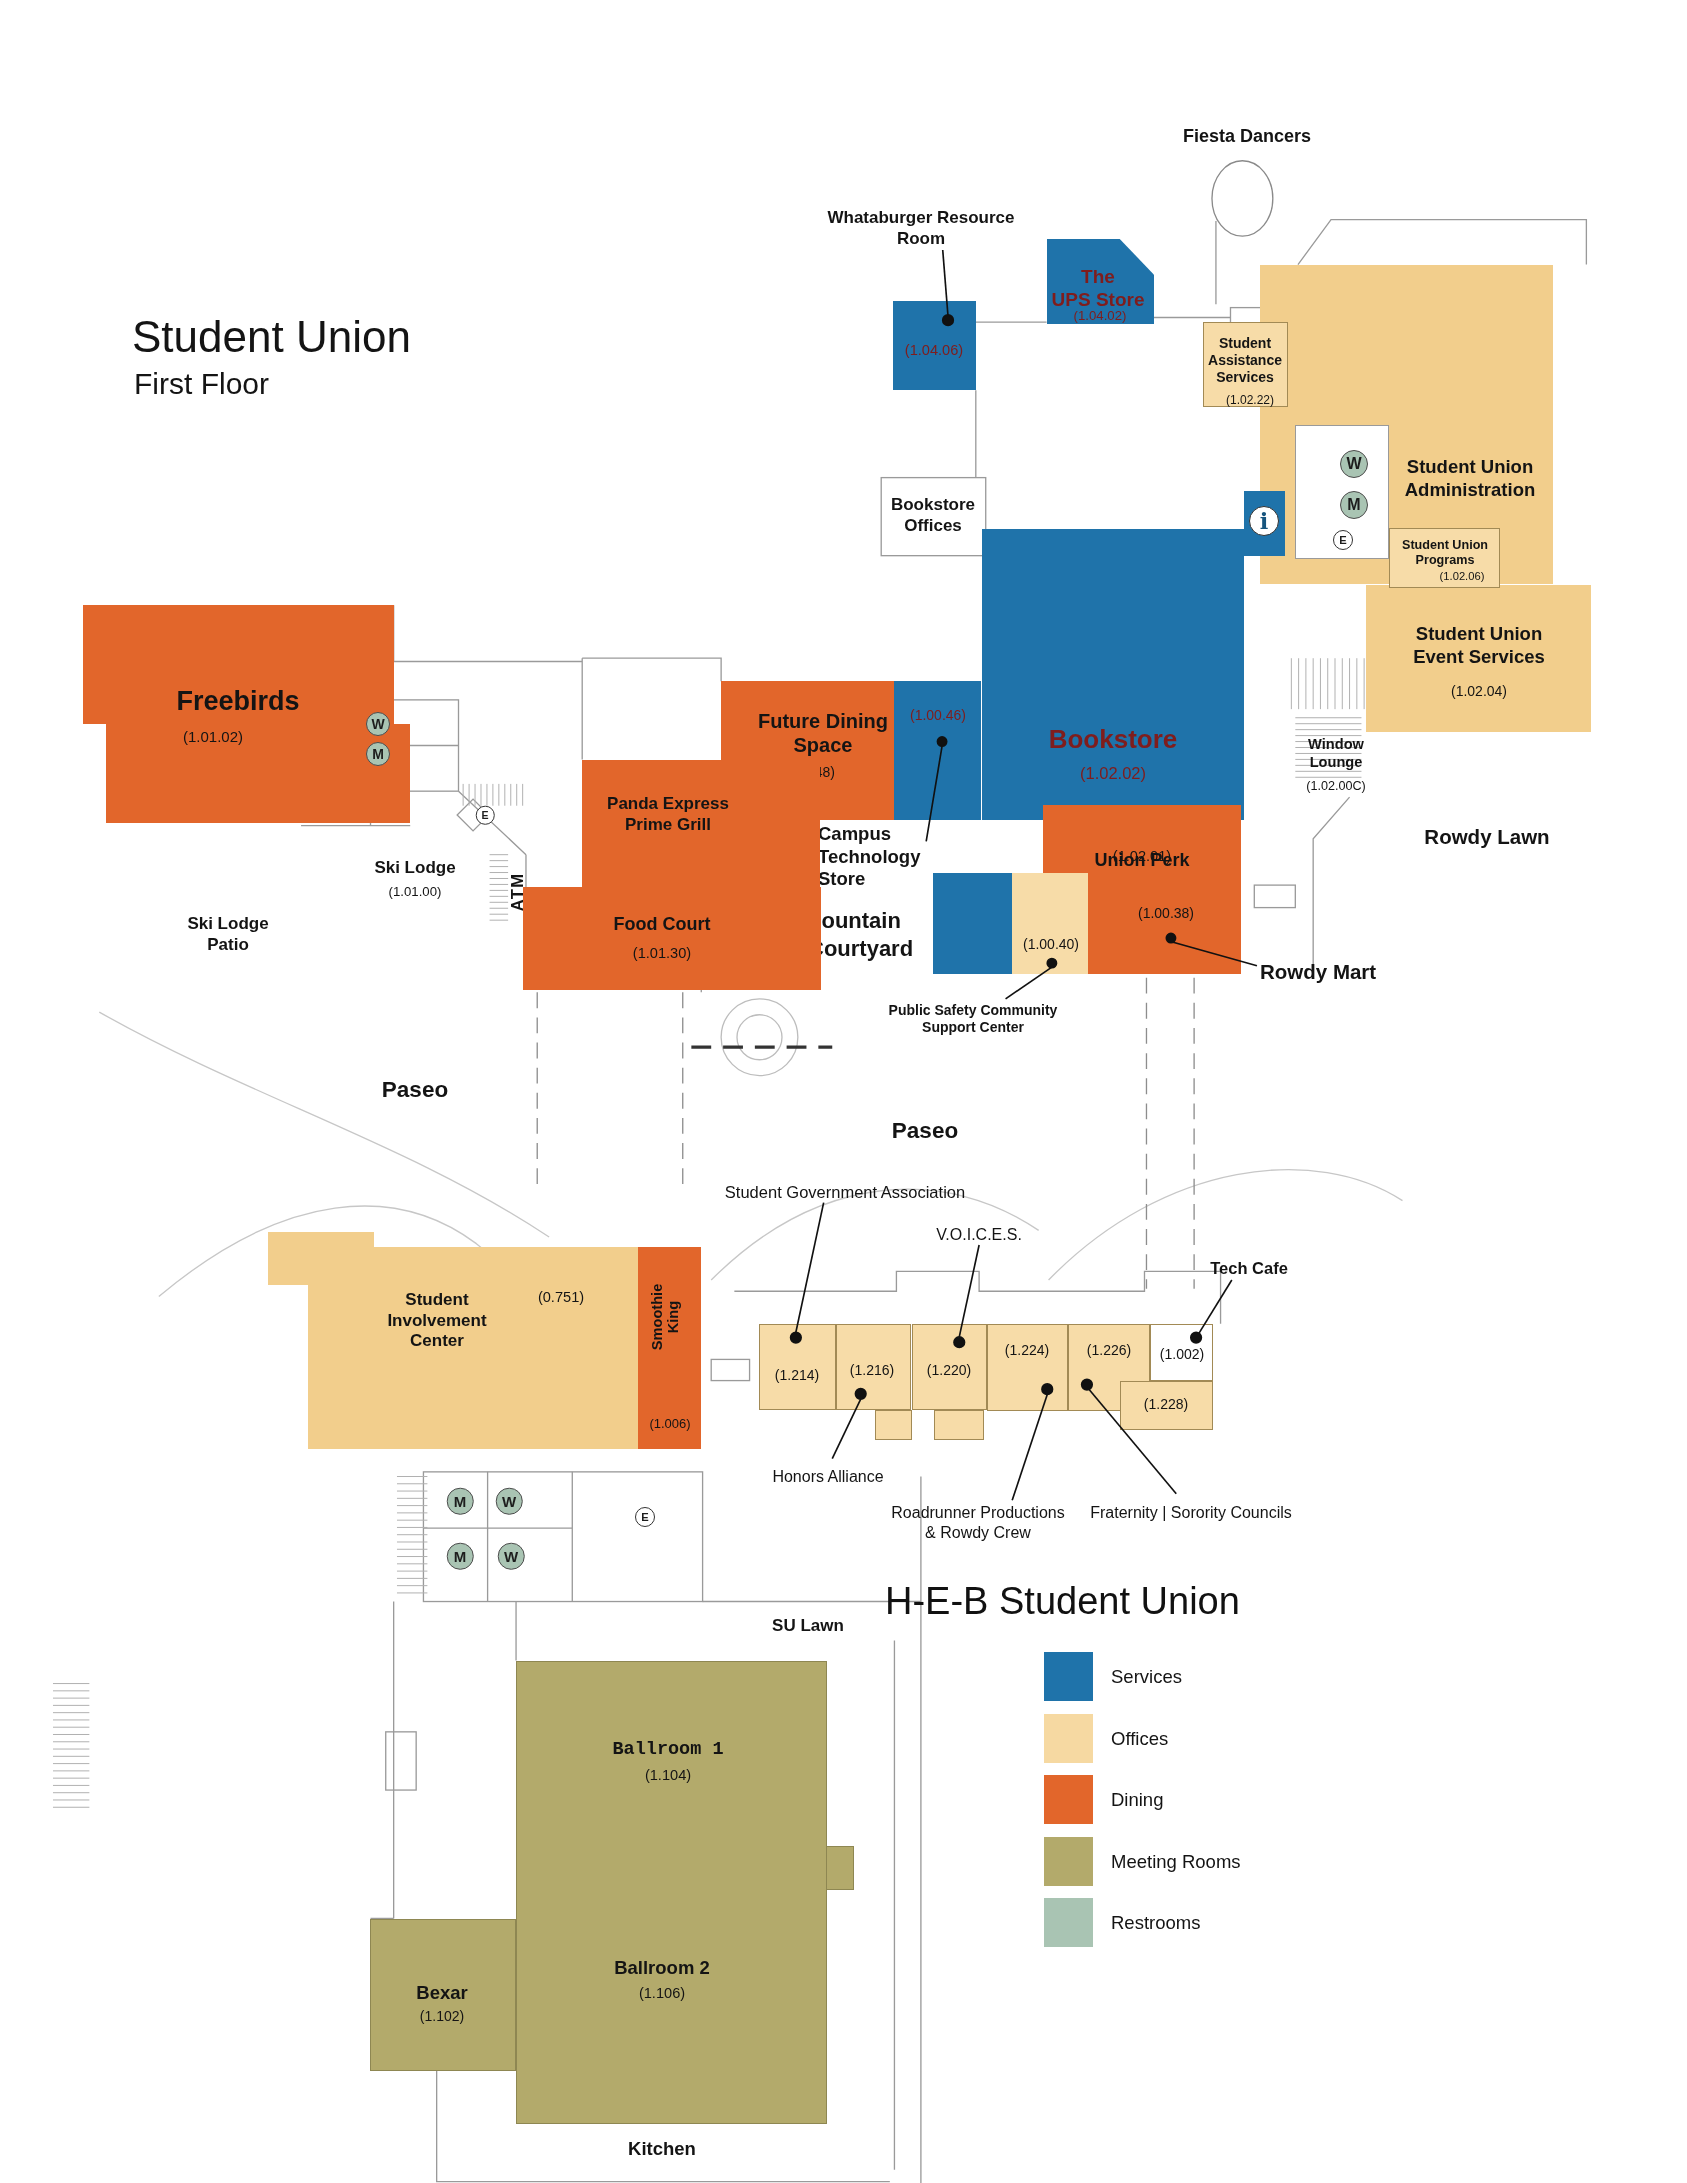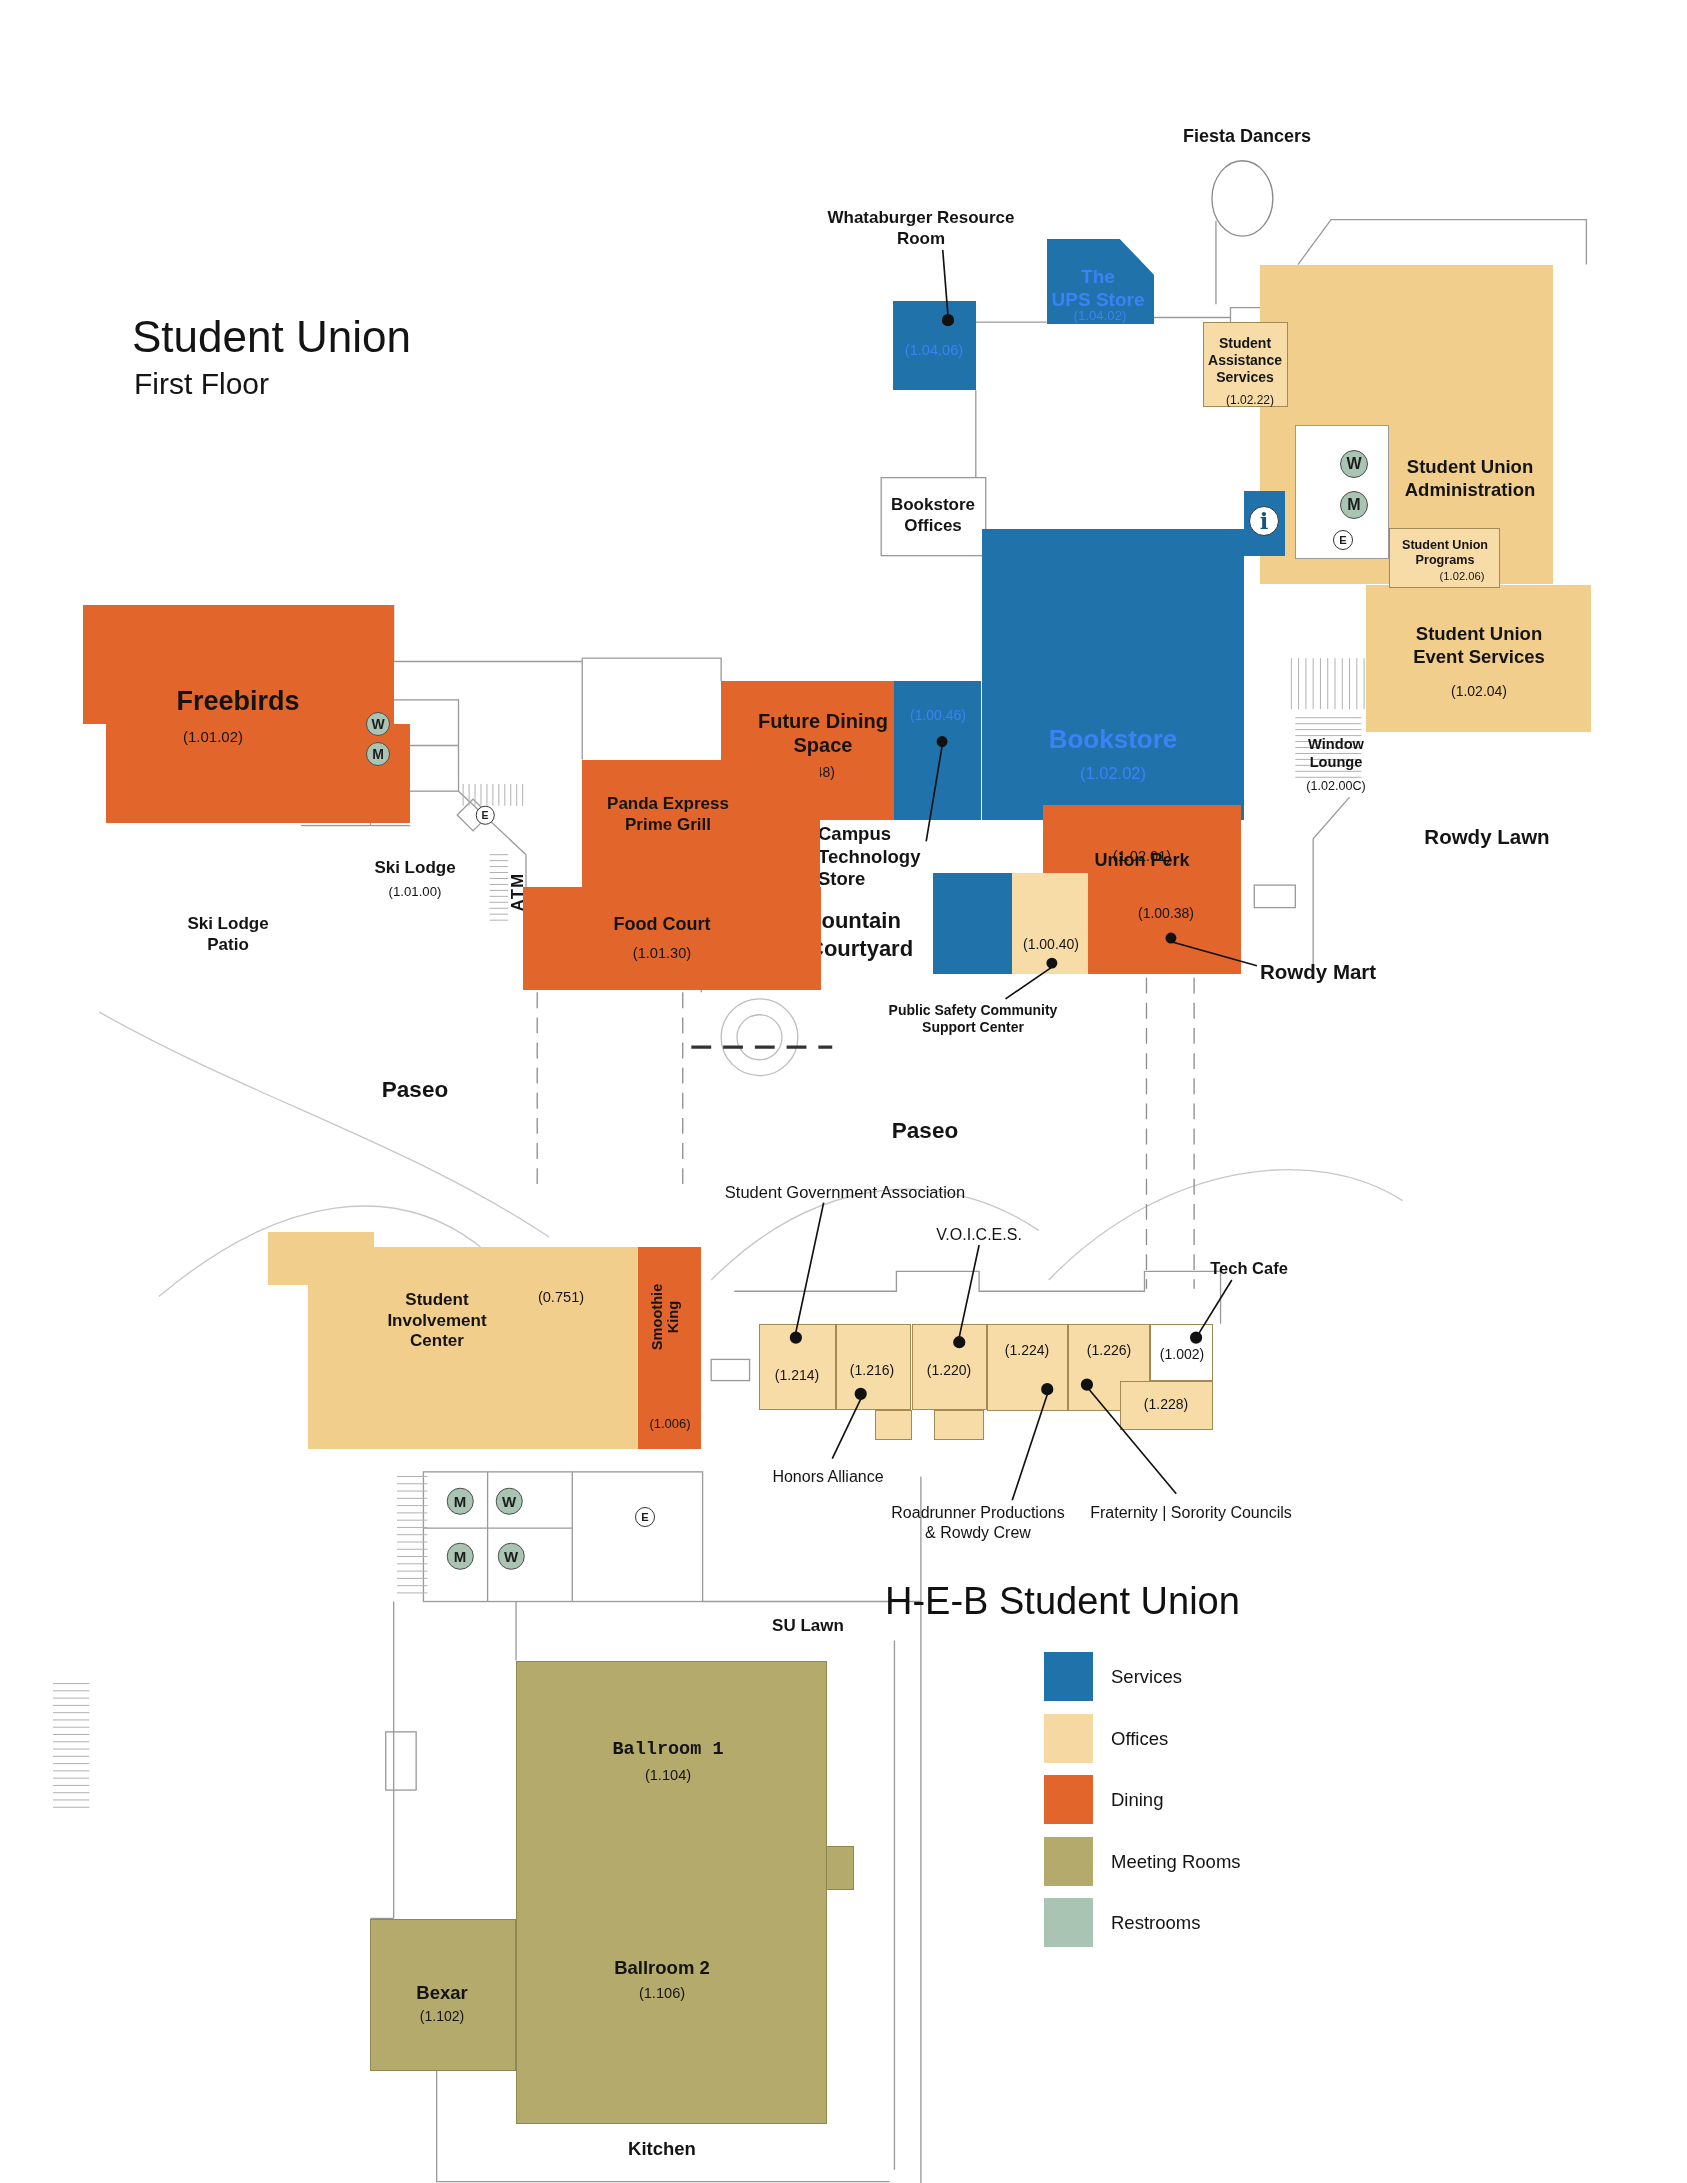--- a/index.html
+++ b/index.html
@@ -5,21 +5,21 @@
 <style>
   html,body{margin:0;padding:0;background:#fff;}
   .map{position:relative;width:1687px;height:2183px;background:#ffffff;overflow:hidden;
        font-family:"Liberation Sans",sans-serif;color:#141414;}
   .box{position:absolute;box-sizing:border-box;}
   .brd{border:1.3px solid #a28a55;}
   .wbrd{border:1.3px solid #8d8d8d;background:#fff;}
   .lbl{position:absolute;transform:translate(-50%,-50%);text-align:center;white-space:pre-line;line-height:1.22;color:#141414;}
   .ll{transform:translate(0,-50%);text-align:left;}
   .b{font-weight:bold;}
-  .w{color:#3b82f6;}
+  .w{color:#7f1d1d;}
   .vert{position:absolute;transform:translate(-50%,-50%) rotate(-90deg);white-space:pre-line;
         text-align:center;font-weight:bold;color:#141414;line-height:1.1;}
   .circ{position:absolute;transform:translate(-50%,-50%);border-radius:50%;display:flex;align-items:center;
         justify-content:center;font-weight:bold;border:1.3px solid #4c4c4c;box-sizing:border-box;color:#1d1d1d;}
   .ecirc{background:#fff;border:1.3px solid #333;}
   svg{position:absolute;left:0;top:0;}
 </style>
 </head>
 <body>
 

